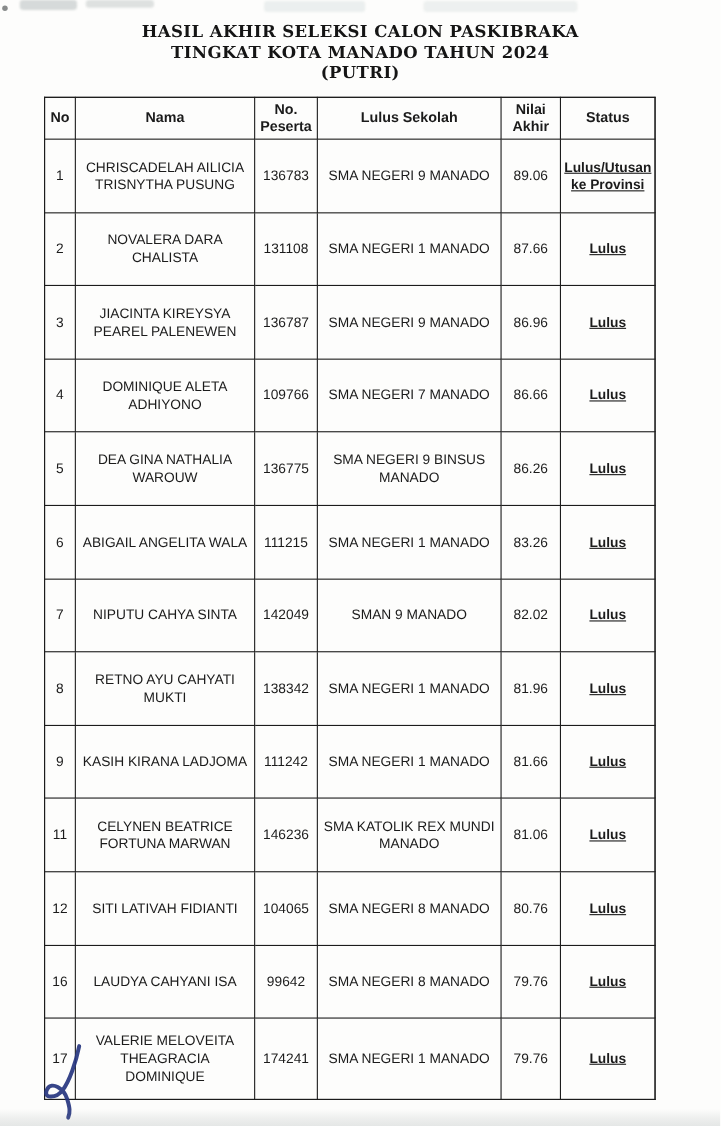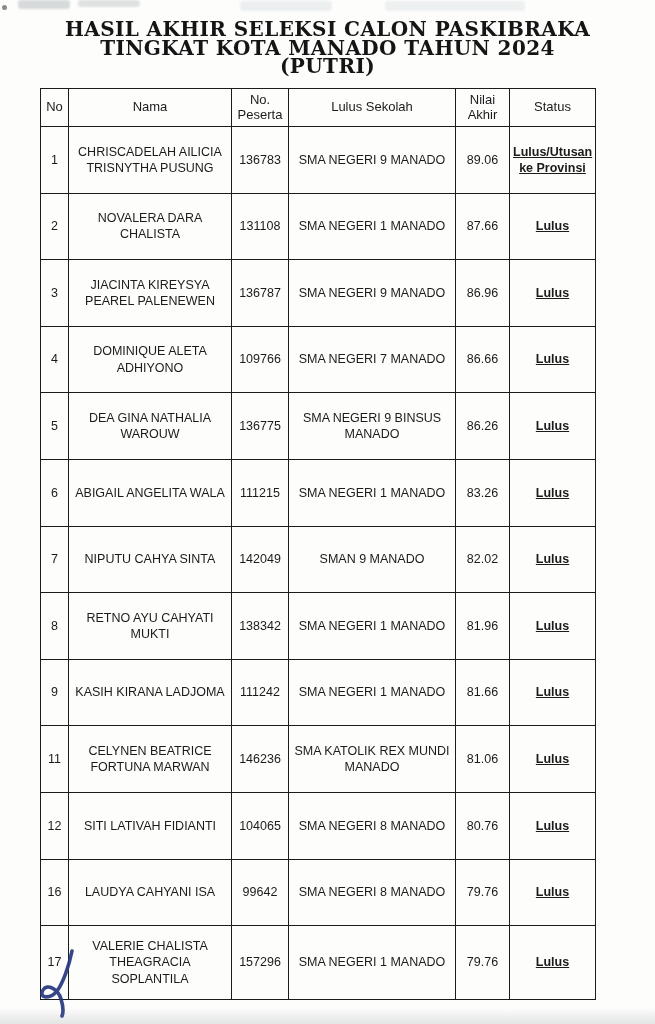--- a/index.html
+++ b/index.html
@@ -15,21 +15,21 @@
 
   
   .doc-title {
     position: absolute;
     top: 20px;
     left: 0;
     width: 100%;
     text-align: center;
     font-family: "DejaVu Serif", "Liberation Serif", serif;
     font-weight: bold;
-    font-size: 20px;
+    font-size: 15px;
     line-height: 18.5px;
     letter-spacing: 0.4px;
     color: #151515;
   }
 
   
   table.results {
     position: absolute;
     top: 88px;
     left: 40px;
@@ -43,21 +43,21 @@
     vertical-align: middle;
     text-align: center;
     font-size: 12.5px;
     line-height: 1.3;
     padding: 2px 3px;
     overflow: hidden;
   }
   table.results thead tr { height: 38px; }
   table.results tbody tr { height: 48.5px; }
   table.results th {
-    font-weight: normal;
+    font-weight: bold;
     font-size: 13px;
     line-height: 1.15;
   }
   td.c-nama {
     text-align: left;
     padding-left: 8px;
     padding-right: 6px;
   }
   td.c-status { font-weight: bold; text-decoration: underline; }
   table.results { outline: 1px solid #1c1c1c; outline-offset: -1px; }
@@ -218,22 +218,22 @@
         <tr>
         <td class="c-no">16</td>
         <td class="c-nama">LAUDYA CAHYANI ISA</td>
         <td class="c-peserta">99642</td>
         <td class="c-sekolah">SMA NEGERI 8 MANADO</td>
         <td class="c-nilai">79.76</td>
         <td class="c-status">Lulus</td>
       </tr>
         <tr>
         <td class="c-no">17</td>
-        <td class="c-nama">VALERIE CHALISTA THEAGRACIA SOPLANTILA</td>
-        <td class="c-peserta">157296</td>
+        <td class="c-nama">VALERIE MELOVEITA THEAGRACIA DOMINIQUE</td>
+        <td class="c-peserta">174241</td>
         <td class="c-sekolah">SMA NEGERI 1 MANADO</td>
         <td class="c-nilai">79.76</td>
         <td class="c-status">Lulus</td>
       </tr>
       </tbody>
   </table>
 
   <svg class="pen-mark" viewBox="0 0 56 74" xmlns="http://www.w3.org/2000/svg">
     <path d="M 42 5 C 39 20 33 37 27 45 C 21 53 8 53 13 44 C 17 37 28 43 31 53 C 33.5 61 34 65 32 70" fill="none" stroke="#26357f" stroke-width="3.6" stroke-linecap="round" stroke-linejoin="round" opacity="0.92"></path>
   </svg>

